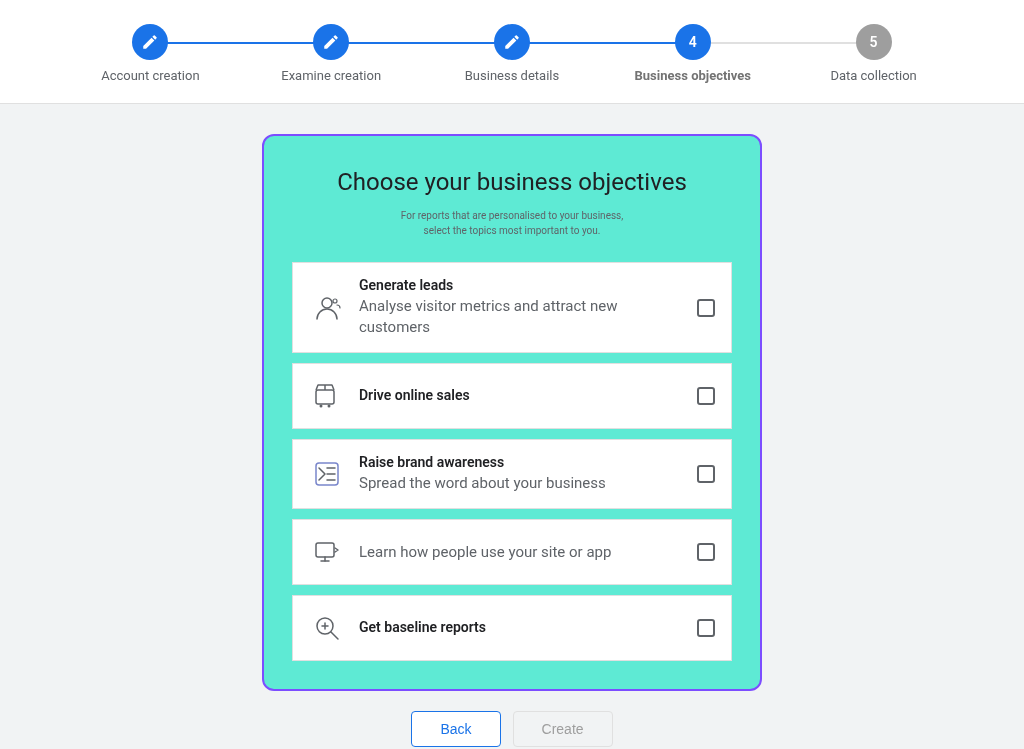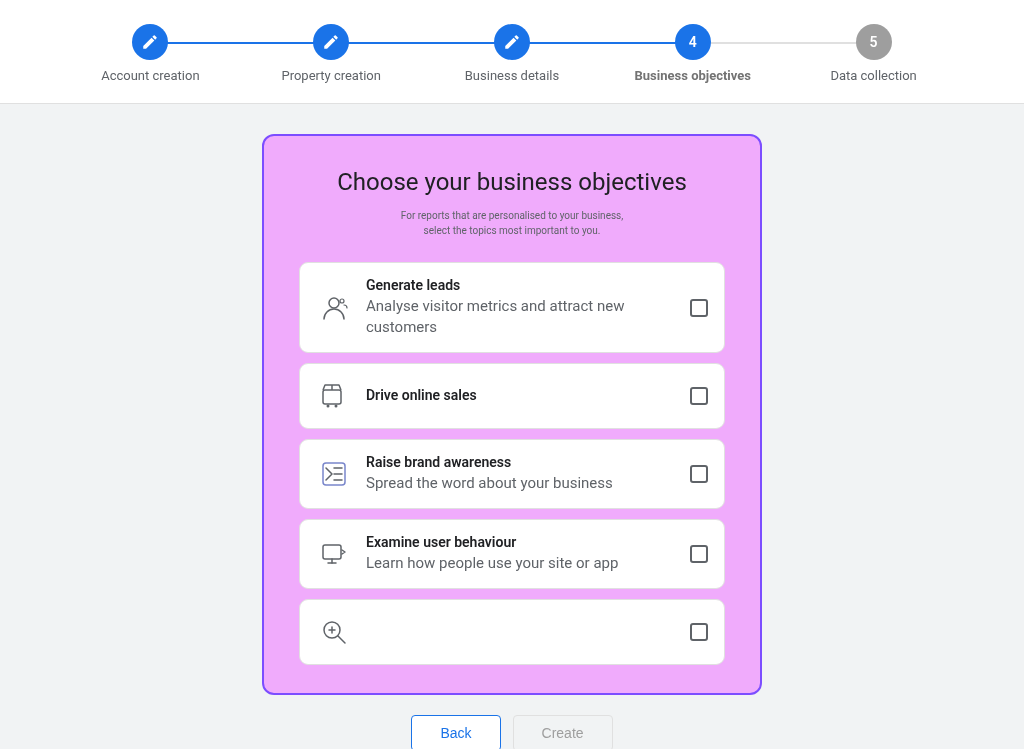--- a/index.html
+++ b/index.html
@@ -89,25 +89,25 @@
     .main-content {
       display: flex;
       flex-direction: column;
       align-items: center;
       padding: 30px 20px 20px;
       width: 100%;
     }
 
     
     .card {
-      background: #f0abfc;
+      background: #5eead4;
       border: 2.5px solid #7c4dff;
       border-radius: 12px;
       width: 500px;
-      padding: 32px 35px 28px;
+      padding: 32px 28px 28px;
     }
 
     .card-title {
       font-size: 24px;
       font-weight: 400;
       color: #202124;
       text-align: center;
       margin-bottom: 12px;
     }
 
@@ -124,21 +124,21 @@
       display: flex;
       flex-direction: column;
       gap: 10px;
     }
 
     .objective-item {
       display: flex;
       align-items: center;
       background: #fff;
       border: 1px solid #e0e0e0;
-      border-radius: 9px;
+      border-radius: 0;
       padding: 14px 16px;
       cursor: pointer;
       gap: 14px;
     }
 
     .objective-icon {
       width: 36px;
       height: 36px;
       flex-shrink: 0;
       display: flex;
@@ -219,21 +219,21 @@
     </div>
     <span class="step-label">Account creation</span>
   </div>
 
   <div class="step-item completed">
     <div class="step-circle completed">
       <svg class="pencil-icon" viewBox="0 0 24 24" fill="white">
         <path d="M3 17.25V21h3.75L17.81 9.94l-3.75-3.75L3 17.25zM20.71 7.04a1 1 0 0 0 0-1.41l-2.34-2.34a1 1 0 0 0-1.41 0l-1.83 1.83 3.75 3.75 1.83-1.83z"></path>
       </svg>
     </div>
-    <span class="step-label">Property creation</span>
+    <span class="step-label">Examine creation</span>
   </div>
 
   <div class="step-item completed">
     <div class="step-circle completed">
       <svg class="pencil-icon" viewBox="0 0 24 24" fill="white">
         <path d="M3 17.25V21h3.75L17.81 9.94l-3.75-3.75L3 17.25zM20.71 7.04a1 1 0 0 0 0-1.41l-2.34-2.34a1 1 0 0 0-1.41 0l-1.83 1.83 3.75 3.75 1.83-1.83z"></path>
       </svg>
     </div>
     <span class="step-label">Business details</span>
   </div>
@@ -314,36 +314,36 @@
       <div class="objective-item">
         <div class="objective-icon">
           <svg width="32" height="32" viewBox="0 0 32 32" fill="none">
             <rect x="5" y="7" width="18" height="14" rx="2" stroke="#5f6368" stroke-width="1.5" fill="none"></rect>
             <path d="M10 25h8" stroke="#5f6368" stroke-width="1.5" stroke-linecap="round"></path>
             <path d="M14 21v4" stroke="#5f6368" stroke-width="1.5" stroke-linecap="round"></path>
             <path d="M24 12l3 2-3 2" stroke="#5f6368" stroke-width="1.5" fill="none" stroke-linecap="round" stroke-linejoin="round"></path>
           </svg>
         </div>
         <div class="objective-text">
-          <div class="objective-title">Examine user behaviour</div>
           <div class="objective-desc">Learn how people use your site or app</div>
         </div>
         <div class="objective-checkbox"></div>
       </div>
 
       <div class="objective-item">
         <div class="objective-icon">
           <svg width="32" height="32" viewBox="0 0 32 32" fill="none">
             <circle cx="14" cy="14" r="8" stroke="#5f6368" stroke-width="1.5" fill="none"></circle>
             <line x1="20" y1="20" x2="27" y2="27" stroke="#5f6368" stroke-width="1.5" stroke-linecap="round"></line>
             <line x1="11" y1="14" x2="17" y2="14" stroke="#5f6368" stroke-width="1.5" stroke-linecap="round"></line>
             <line x1="14" y1="11" x2="14" y2="17" stroke="#5f6368" stroke-width="1.5" stroke-linecap="round"></line>
           </svg>
         </div>
         <div class="objective-text">
+          <div class="objective-title">Get baseline reports</div>
         </div>
         <div class="objective-checkbox"></div>
       </div>
 
     </div>
   </div>
 
   <div class="button-row">
     <button class="btn-back">Back</button>
     <button class="btn-create">Create</button>

